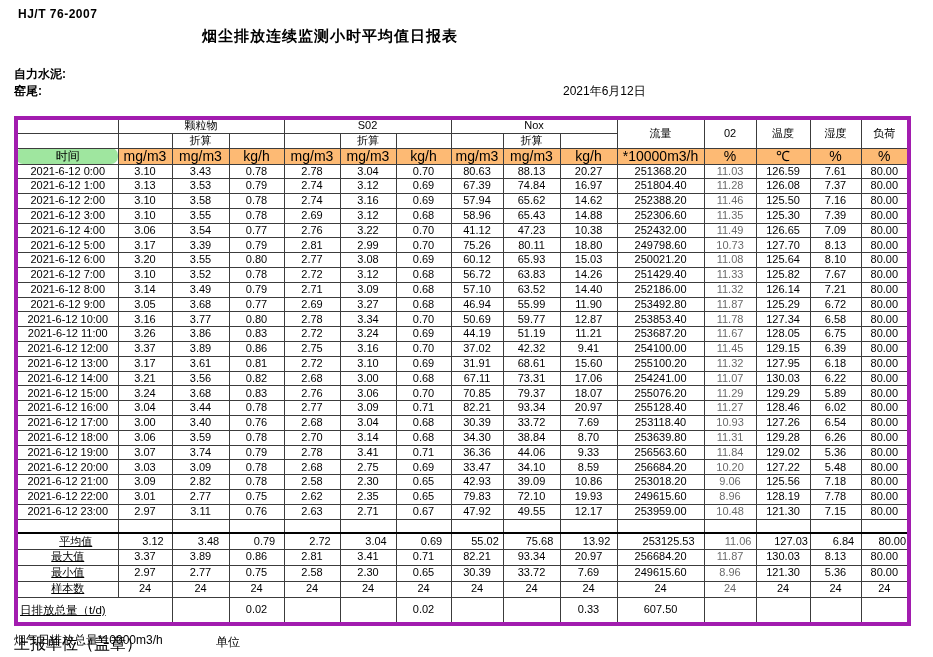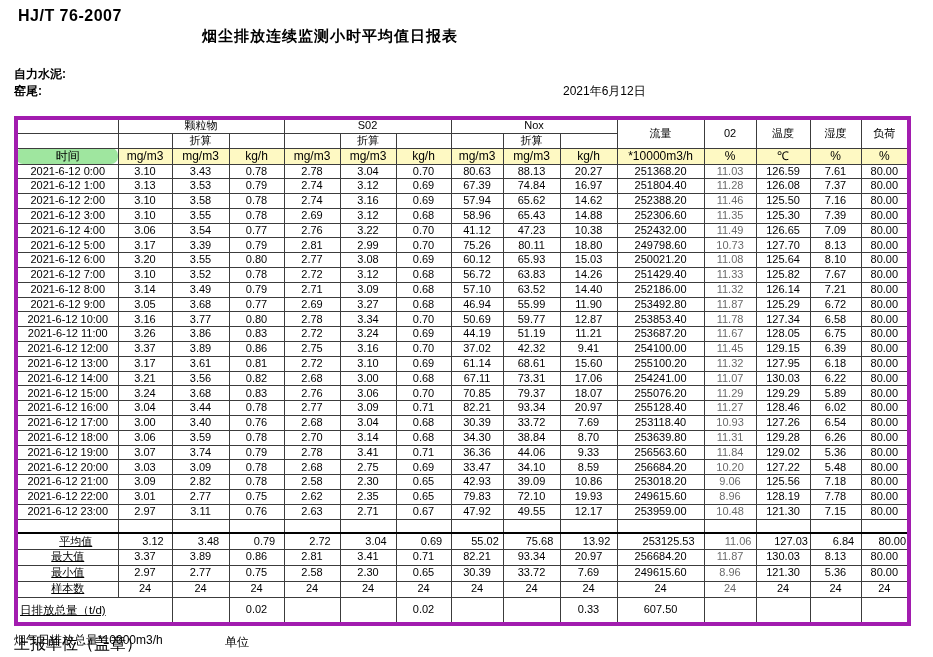--- a/index.html
+++ b/index.html
@@ -3,51 +3,51 @@
 <meta charset="utf-8">
 <style>
   * { box-sizing: border-box; }
   html,body { margin:0; padding:0; }
   body {
     width:933px; height:657px; background:#ffffff; position:relative;
     font-family:"Liberation Sans", sans-serif; color:#000;
     overflow:hidden;
   }
   .abs { position:absolute; white-space:nowrap; }
-  .doc-number { left:18px; top:7px; font-size:16px; font-weight:bold; letter-spacing:0.5px; }
+  .doc-number { left:18px; top:7px; font-size:12px; font-weight:bold; letter-spacing:0.5px; }
   .title { left:0; top:27px; width:660px; text-align:center; font-size:15px; font-weight:bold; letter-spacing:1px; }
   .company { left:14px; top:66px; font-size:12px; font-weight:bold; }
   .station { left:14px; top:83px; font-size:12px; font-weight:bold; }
   .date { left:563px; top:83px; font-size:12px; }
 
   table.report {
     position:absolute; left:14px; top:116px;
     border-collapse:collapse; table-layout:fixed; width:893px;
     border:4px solid #a21caf;
   }
   .report td, .report th {
     border:1px solid #3c3c3c; padding:0; margin:0;
     font-size:11px; font-weight:normal; text-align:center;
     overflow:hidden; white-space:nowrap; line-height:1.05;
   }
   tr.hdr td { height:15px; }
-  tr.units td { height:16px; background:#fef9c3; font-size:12px; }
+  tr.units td { height:16px; background:#fdba74; font-size:14px; }
   tr.units td.time-hd { background:#9fe69f; font-size:12px;border-radius:7px; }
   tr.data-row td { height:14.8px; }
   tr.spacer-row td { height:14px; }
   tr.sum-row td { height:16px; }
   tr.sum-row.first td { border-top:2px solid #000;padding-left:16px; }
   tr.total-row td { height:27px; }
   td.sum-label { text-decoration:underline; }
   td.total-label { text-align:left; padding-left:2px; text-decoration:underline; font-size:11.5px; }
   td.o2col { color:#6a6a6a; }
 
   .footer-1 { left:14px; top:632px; font-size:12px; }
   .footer-2 { left:14px; top:634px; font-size:16px; }
-  .footer-3 { left:225px; top:634px; font-size:12px; }
+  .footer-3 { left:216px; top:634px; font-size:12px; }
 </style>
 </head>
 <body>
 
 <div class="abs doc-number">HJ/T  76-2007</div>
 <div class="abs title">烟尘排放连续监测小时平均值日报表</div>
 <div class="abs company">自力水泥:</div>
 <div class="abs station">窑尾:</div>
 <div class="abs date">2021年6月12日</div>
 
@@ -332,21 +332,21 @@
         <td>80.00</td>
       </tr>
       <tr class="data-row">
         <td>2021-6-12 13:00</td>
         <td>3.17</td>
         <td>3.61</td>
         <td>0.81</td>
         <td>2.72</td>
         <td>3.10</td>
         <td>0.69</td>
-        <td>61.14</td>
+        <td>31.91</td>
         <td>68.61</td>
         <td>15.60</td>
         <td>255100.20</td>
         <td class="o2col">11.32</td>
         <td>127.95</td>
         <td>6.18</td>
         <td>80.00</td>
       </tr>
       <tr class="data-row">
         <td>2021-6-12 14:00</td>

